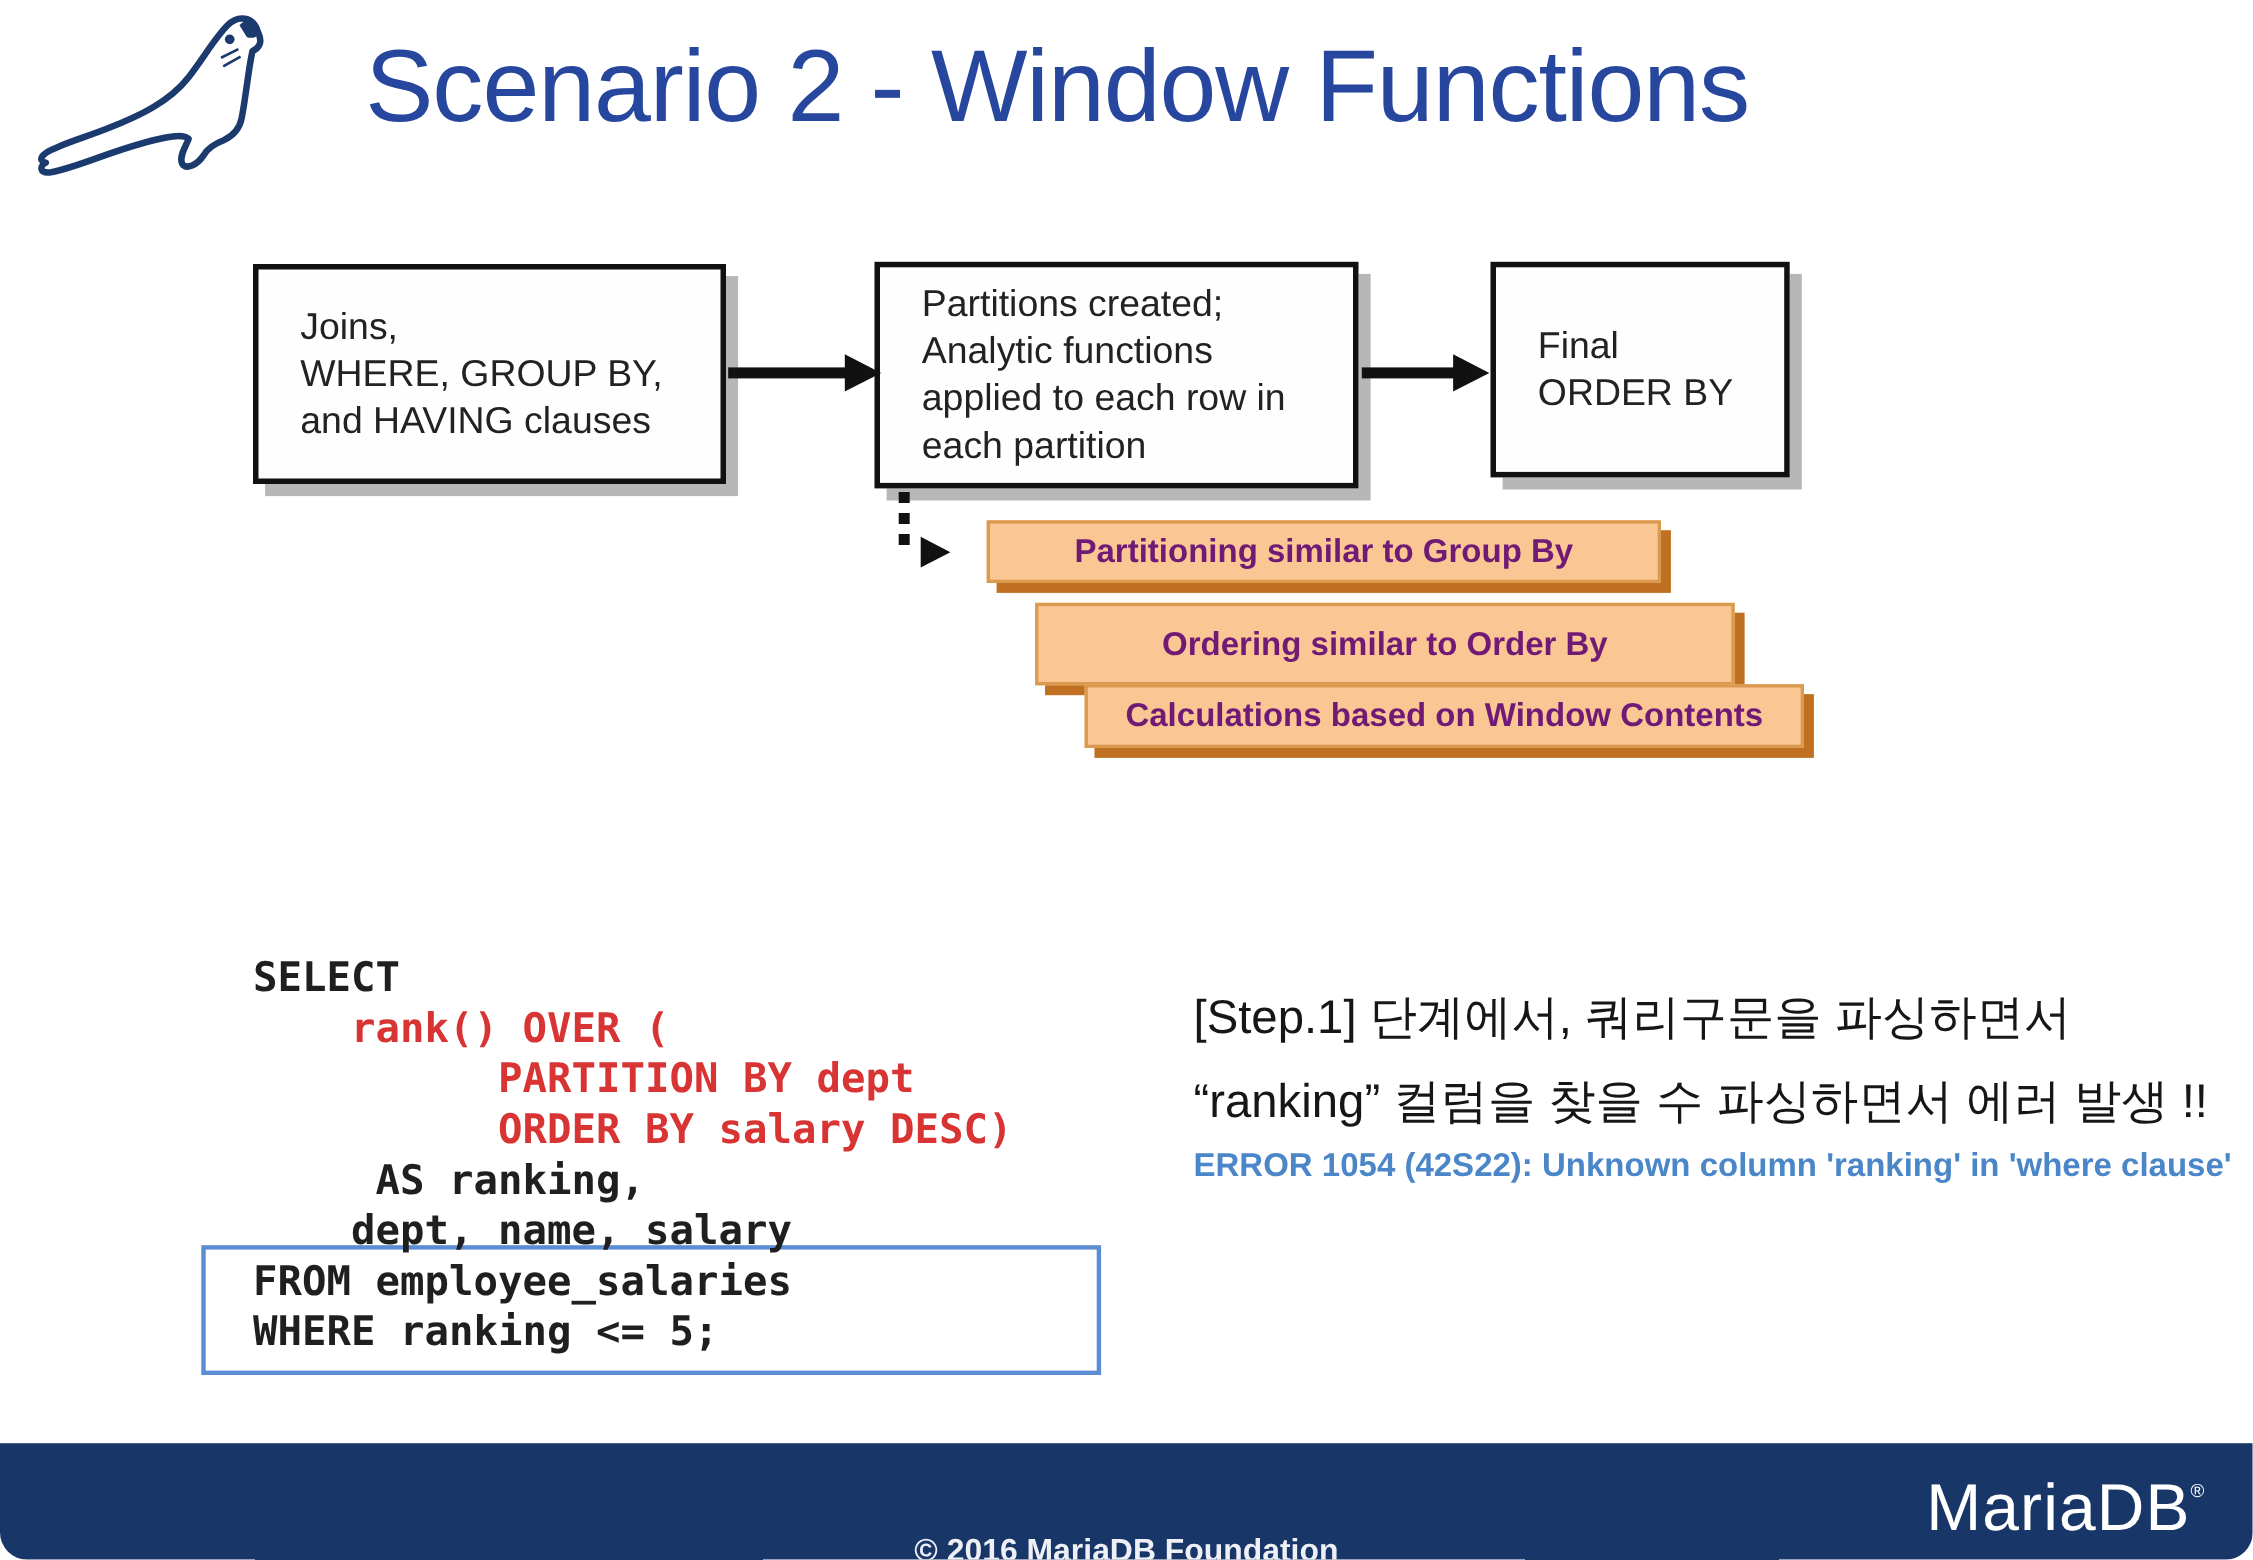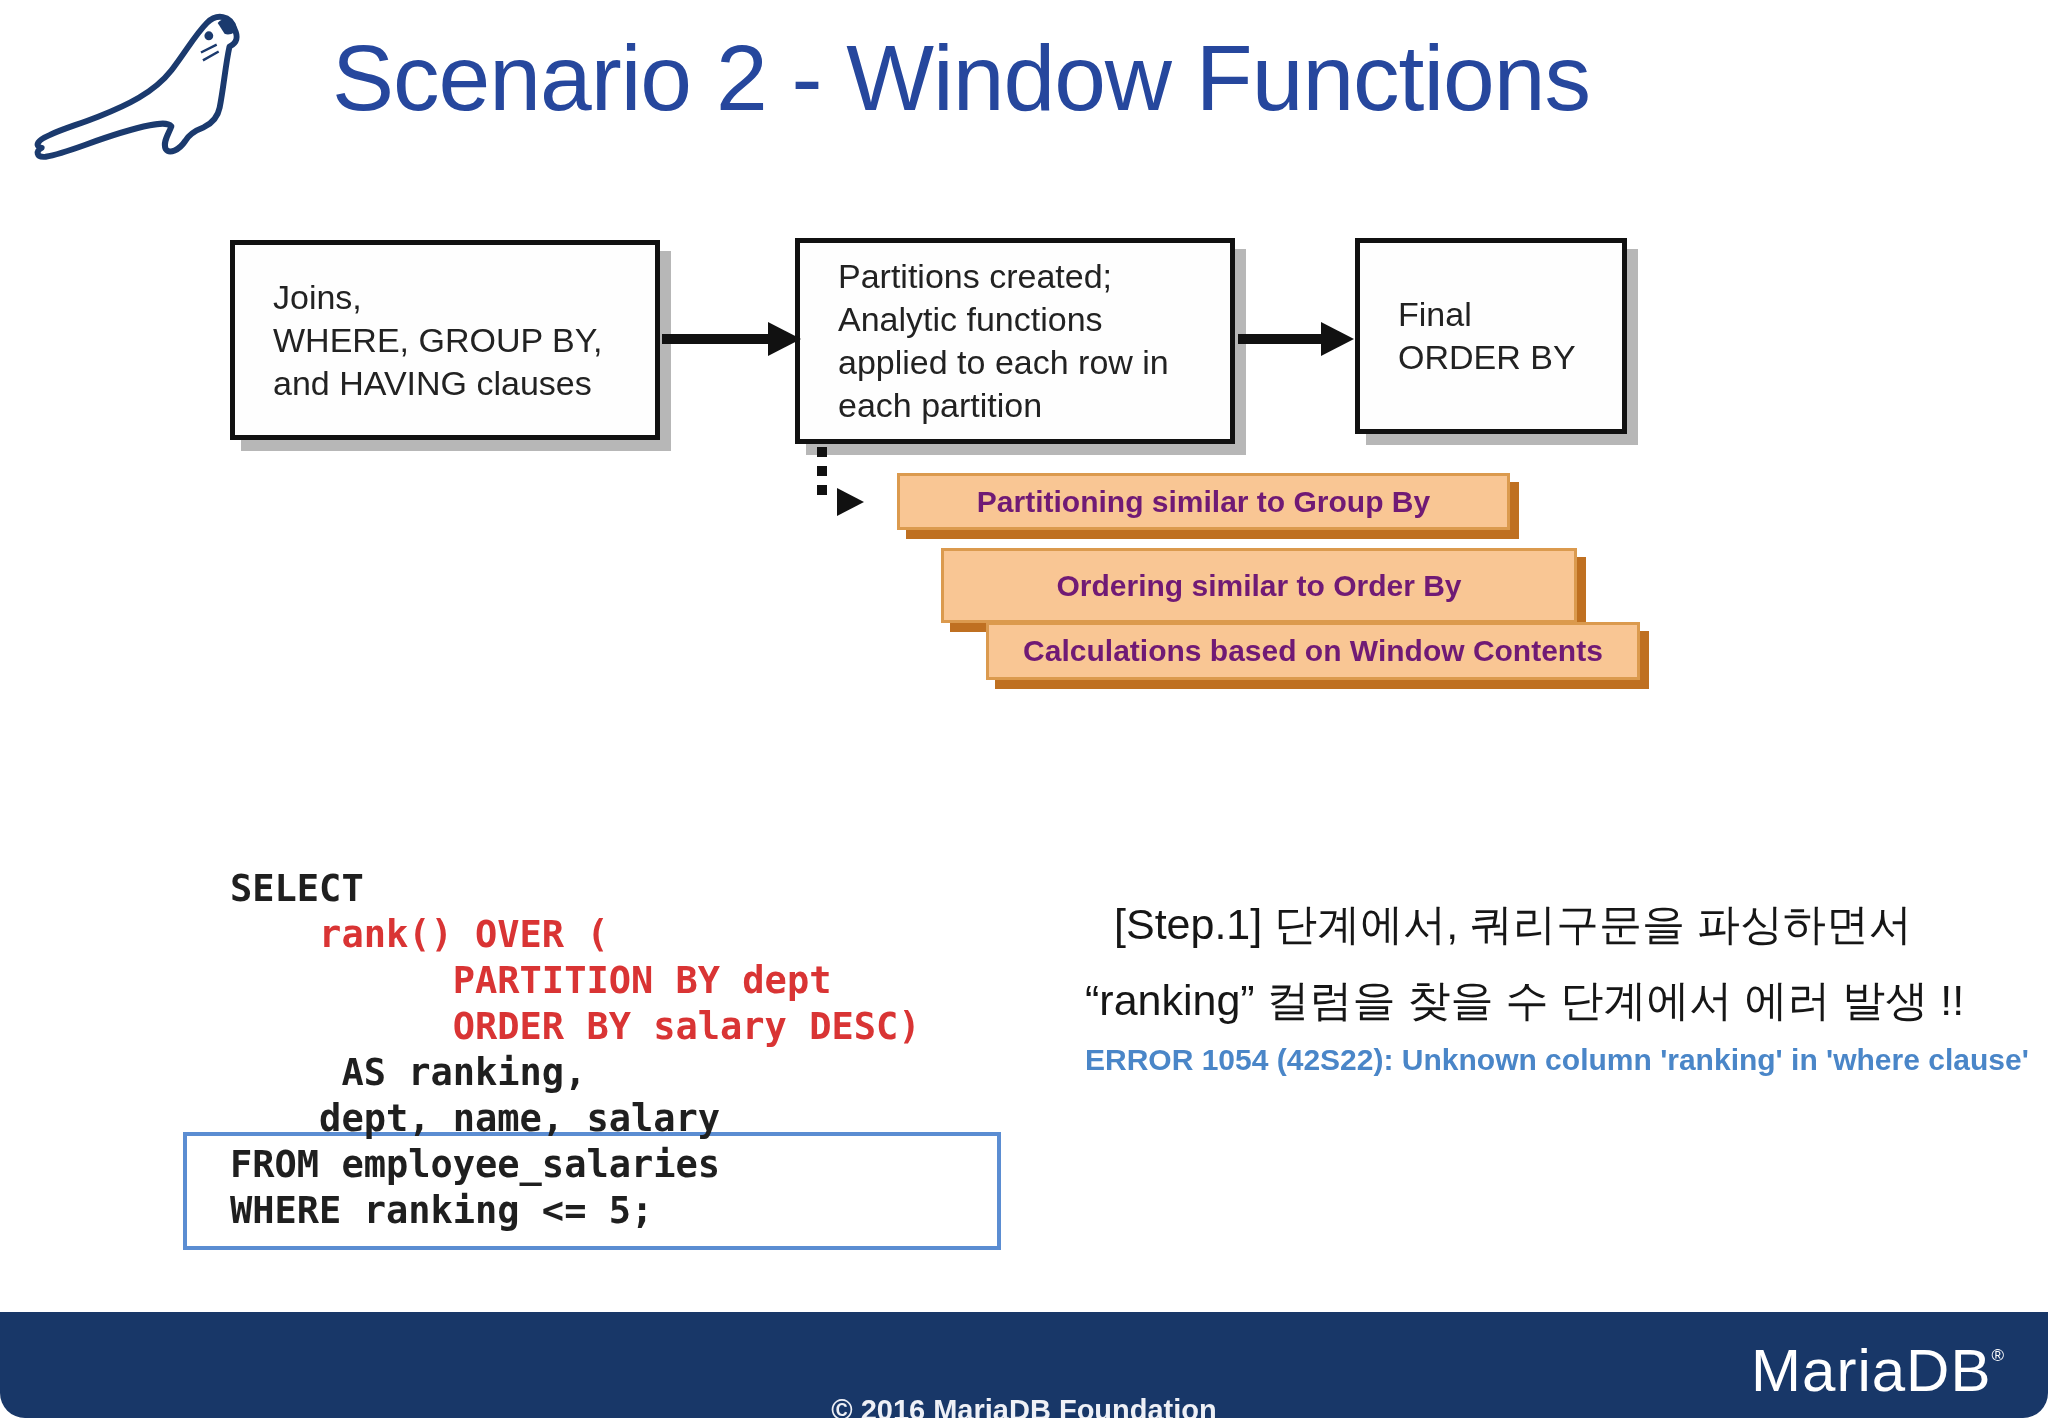--- a/index.html
+++ b/index.html
@@ -59,21 +59,21 @@
     font-size:37px;line-height:46px;color:var(--code-black);font-weight:bold;
   }
   .code-line[data-color="red"]{color:var(--code-red);}
   .hint-box{
     position:absolute;left:183px;top:1132px;width:818px;height:118px;
     border:4px solid var(--hint-border-blue);box-sizing:border-box;background:transparent;
   }
 
   
   .note-line{position:absolute;left:1085px;font-size:43px;color:#161616;white-space:nowrap;}
-  .note1{top:896px;margin-left:29px;}
+  .note1{top:896px;}
   .note2{top:972px;}
   .error-line{
     position:absolute;left:1085px;top:1043px;font-size:30px;font-weight:bold;
     color:var(--error-blue);white-space:nowrap;
   }
 
   
   .footer{position:absolute;left:0;top:1312px;width:2048px;height:106px;background:var(--footer-navy);}
   .copyright{position:absolute;left:0;top:42px;width:100%;text-align:center;
     color:#eef0f6;font-size:29px;font-weight:bold;margin-top:40px;}
@@ -137,21 +137,21 @@
     <div class="code-line" data-color="red">    rank() OVER (</div>
     <div class="code-line" data-color="red">          PARTITION BY dept</div>
     <div class="code-line" data-color="red">          ORDER BY salary DESC)</div>
     <div class="code-line" data-color="black">     AS ranking,</div>
     <div class="code-line" data-color="black">    dept, name, salary</div>
     <div class="code-line" data-color="black">FROM employee_salaries</div>
     <div class="code-line" data-color="black">WHERE ranking &lt;= 5;</div>
   </div>
 
   <div class="note-line note1">[Step.1] 단계에서, 쿼리구문을 파싱하면서</div>
-  <div class="note-line note2">“ranking” 컬럼을 찾을 수 단계에서 에러 발생 !!</div>
+  <div class="note-line note2">“ranking” 컬럼을 찾을 수 파싱하면서 에러 발생 !!</div>
   <div class="error-line">ERROR 1054 (42S22): Unknown column 'ranking' in 'where clause'</div>
 
   <div class="footer">
     <div class="copyright">© 2016 MariaDB Foundation</div>
     <div class="brand">
       <span>MariaDB</span><span class="reg">®</span>
     </div>
   </div>
 
 </div>

